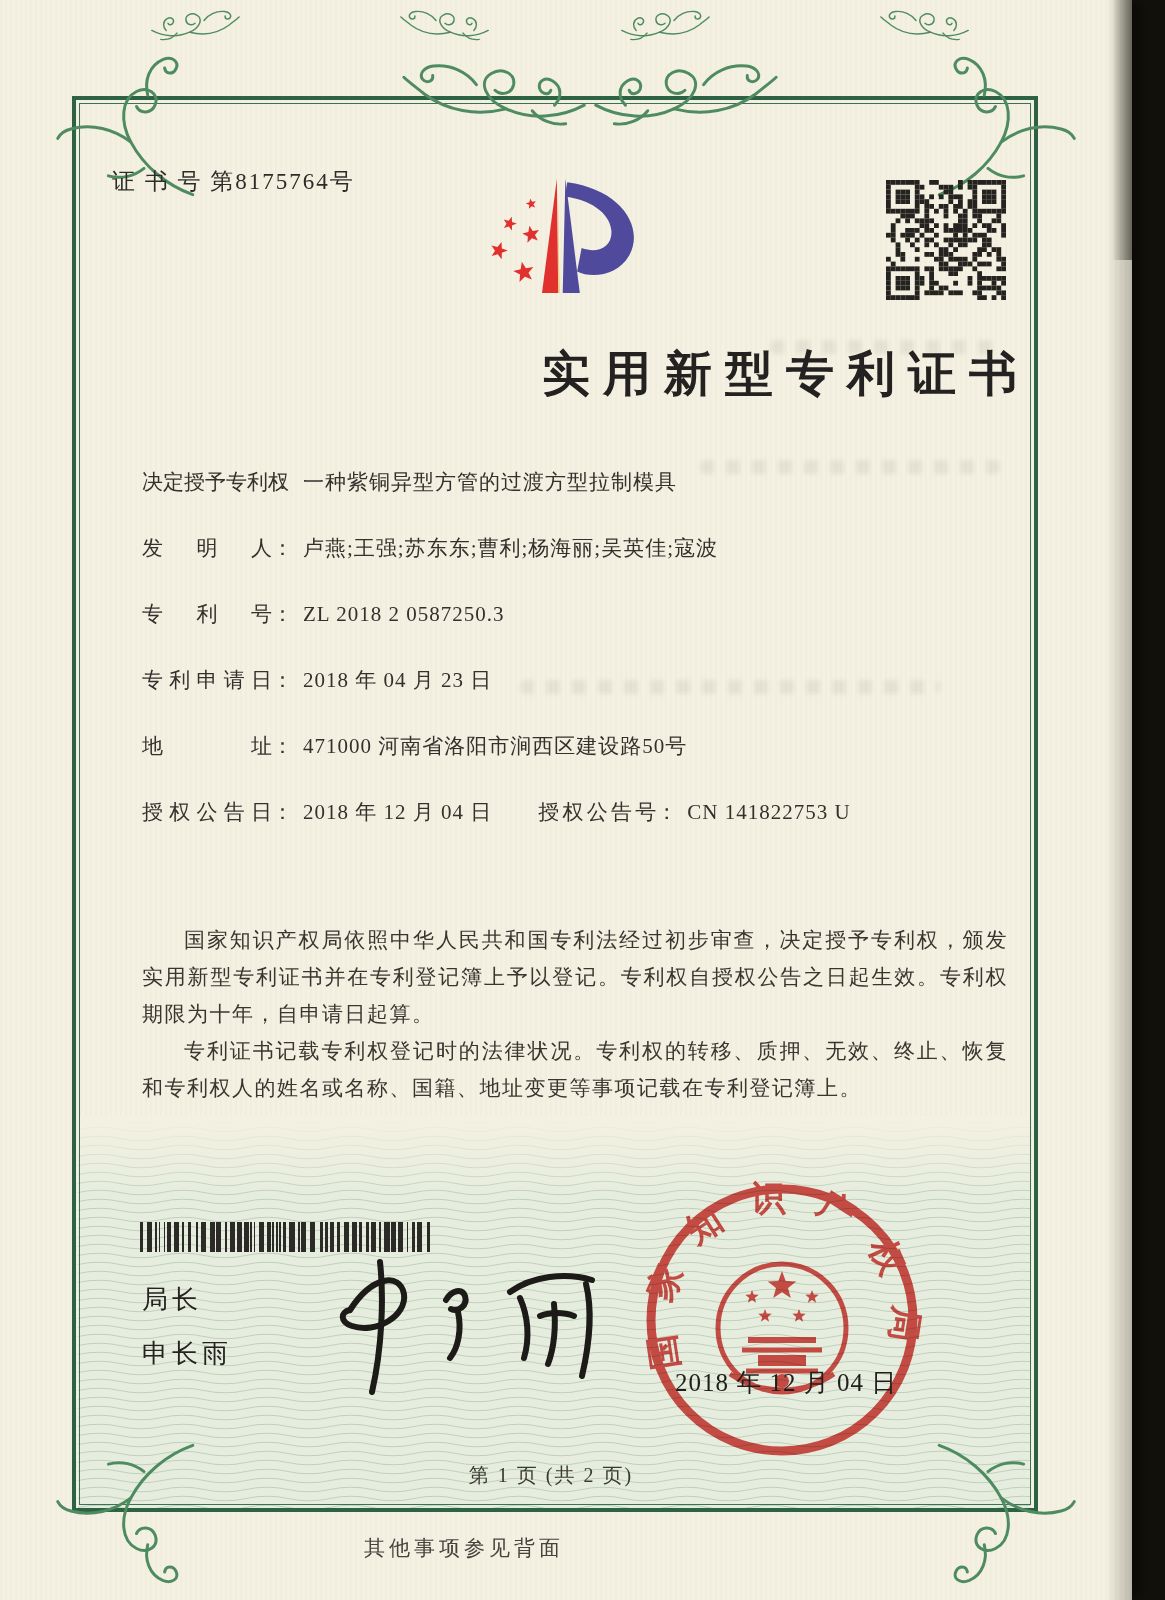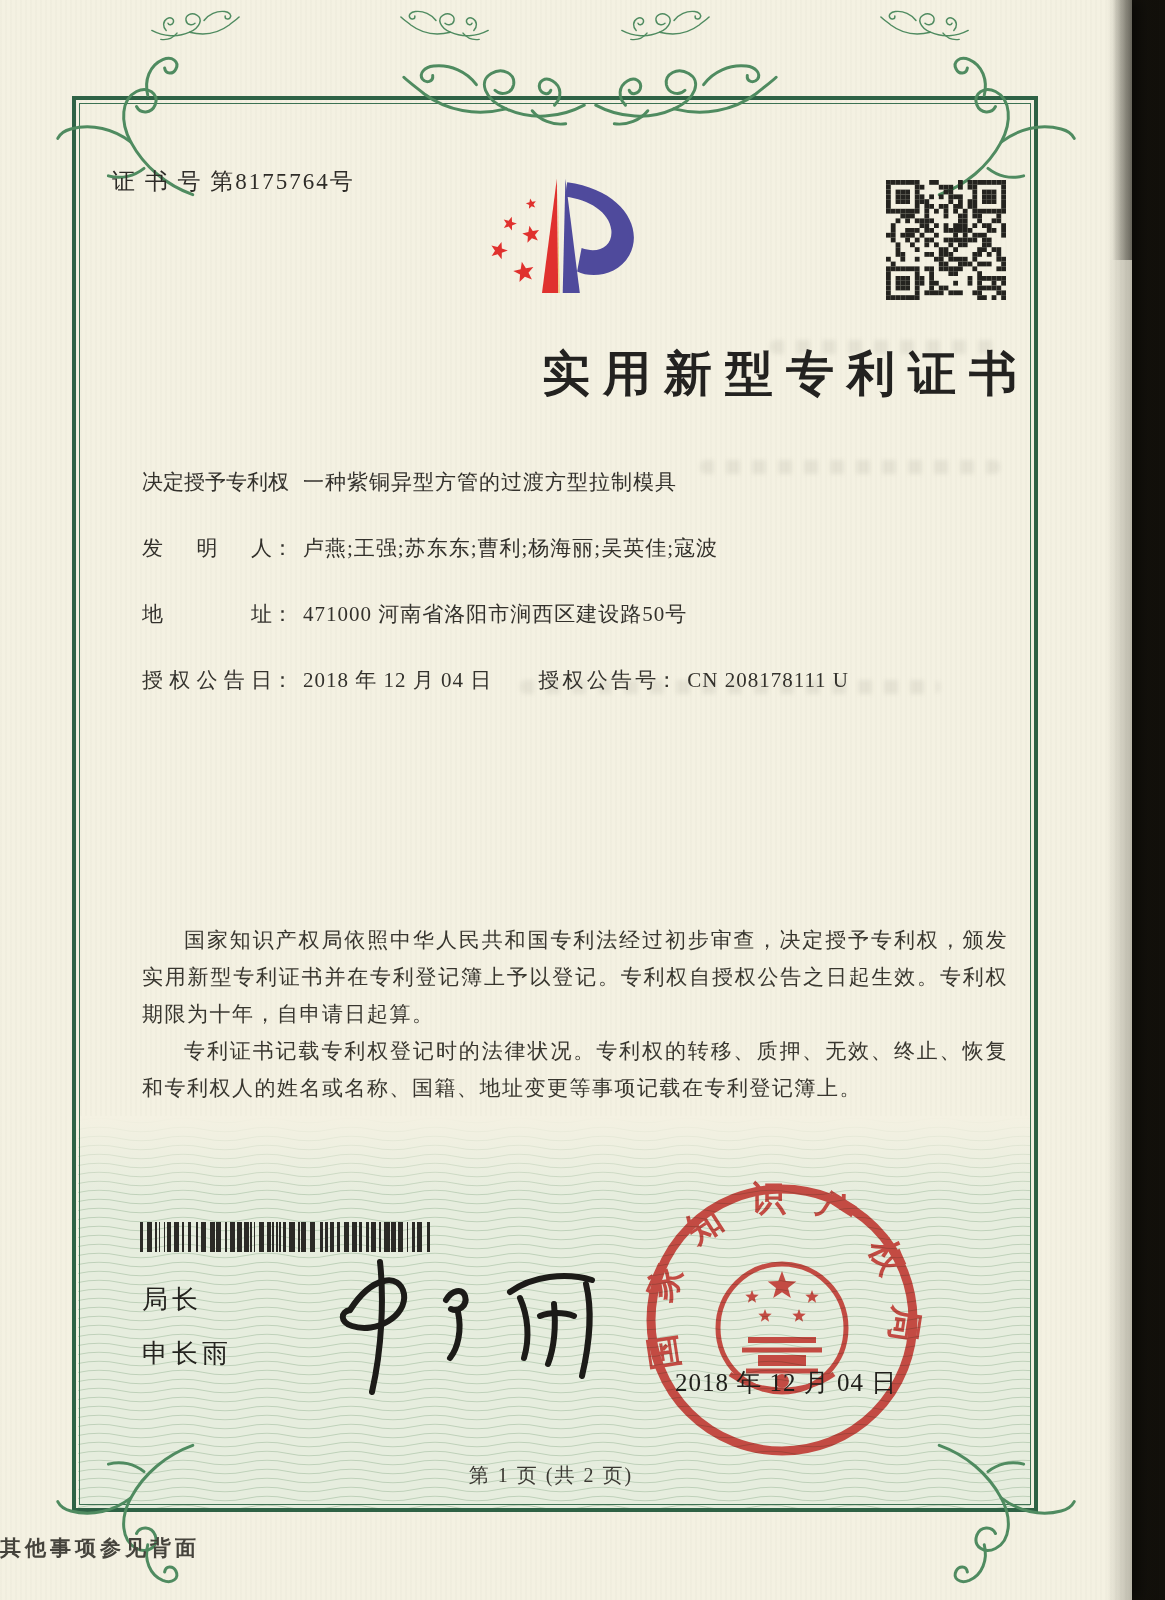--- a/index.html
+++ b/index.html
@@ -78,22 +78,22 @@
   .seal{position:absolute;left:632px;top:1170px;mix-blend-mode:multiply;opacity:.93;}
   .seal-date{
     position:absolute;left:652px;top:1366px;width:268px;text-align:center;
     font-size:25px;color:#1f1e1a;letter-spacing:1px;
   }
   .page-info{
     position:absolute;left:72px;top:1462px;width:958px;text-align:center;
     font-size:20px;color:#3a3832;letter-spacing:2px;
   }
   .back-note{
-    position:absolute;left:0;top:1534px;width:928px;text-align:left;
-    font-size:21px;color:#45433c;letter-spacing:4px;font-weight:bold;
+    position:absolute;left:0;top:1534px;width:928px;text-align:center;
+    font-size:21px;color:#45433c;letter-spacing:4px;
   }
   
   .smudge{
     position:absolute;height:14px;border-radius:6px;
     background:repeating-linear-gradient(90deg,rgba(110,110,95,.10) 0 14px,rgba(110,110,95,0) 14px 26px);
     filter:blur(2px);
   }
 </style>
 </head>
 <body>
@@ -512,24 +512,30 @@
   <div class="doc-title">实用新型专利证书</div>
 
   <div class="fields">
     <div class="field-row">
       <span class="field-label">决定授予专利权</span><span class="colon">：</span><span class="field-value">一种紫铜异型方管的过渡方型拉制模具</span>
     </div>
     <div class="field-row">
       <span class="field-label">发明人</span><span class="colon">：</span><span class="field-value">卢燕;王强;苏东东;曹利;杨海丽;吴英佳;寇波</span>
     </div>
     <div class="field-row">
+      <span class="field-label">专利号</span><span class="colon">：</span><span class="field-value">ZL 2018 2 0587250.3</span>
+    </div>
+    <div class="field-row">
+      <span class="field-label">专利申请日</span><span class="colon">：</span><span class="field-value">2018 年 04 月 23 日</span>
+    </div>
+    <div class="field-row">
       <span class="field-label">地址</span><span class="colon">：</span><span class="field-value">471000 河南省洛阳市涧西区建设路50号</span>
     </div>
     <div class="field-row">
-      <span class="field-label">授权公告日</span><span class="colon">：</span><span class="field-value">2018 年 12 月 04 日</span><span class="grant-no-group"><span class="field-label">授权公告号</span><span class="colon">：</span><span class="field-value">CN 208178111 U</span></span>
+      <span class="field-label">授权公告日</span><span class="colon">：</span><span class="field-value">2018 年 12 月 04 日</span><span class="grant-no-group"><span class="field-label">授权公告号</span><span class="colon">：</span><span class="field-value">CN 141822753 U</span></span>
     </div>
   </div>
 
   <div class="paragraphs">
     <p>国家知识产权局依照中华人民共和国专利法经过初步审查，决定授予专利权，颁发实用新型专利证书并在专利登记簿上予以登记。专利权自授权公告之日起生效。专利权期限为十年，自申请日起算。</p>
     <p>专利证书记载专利权登记时的法律状况。专利权的转移、质押、无效、终止、恢复和专利权人的姓名或名称、国籍、地址变更等事项记载在专利登记簿上。</p>
   </div>
 
   <div class="barcode" id="barcode">
       <span style="flex-grow: 2;"></span>

